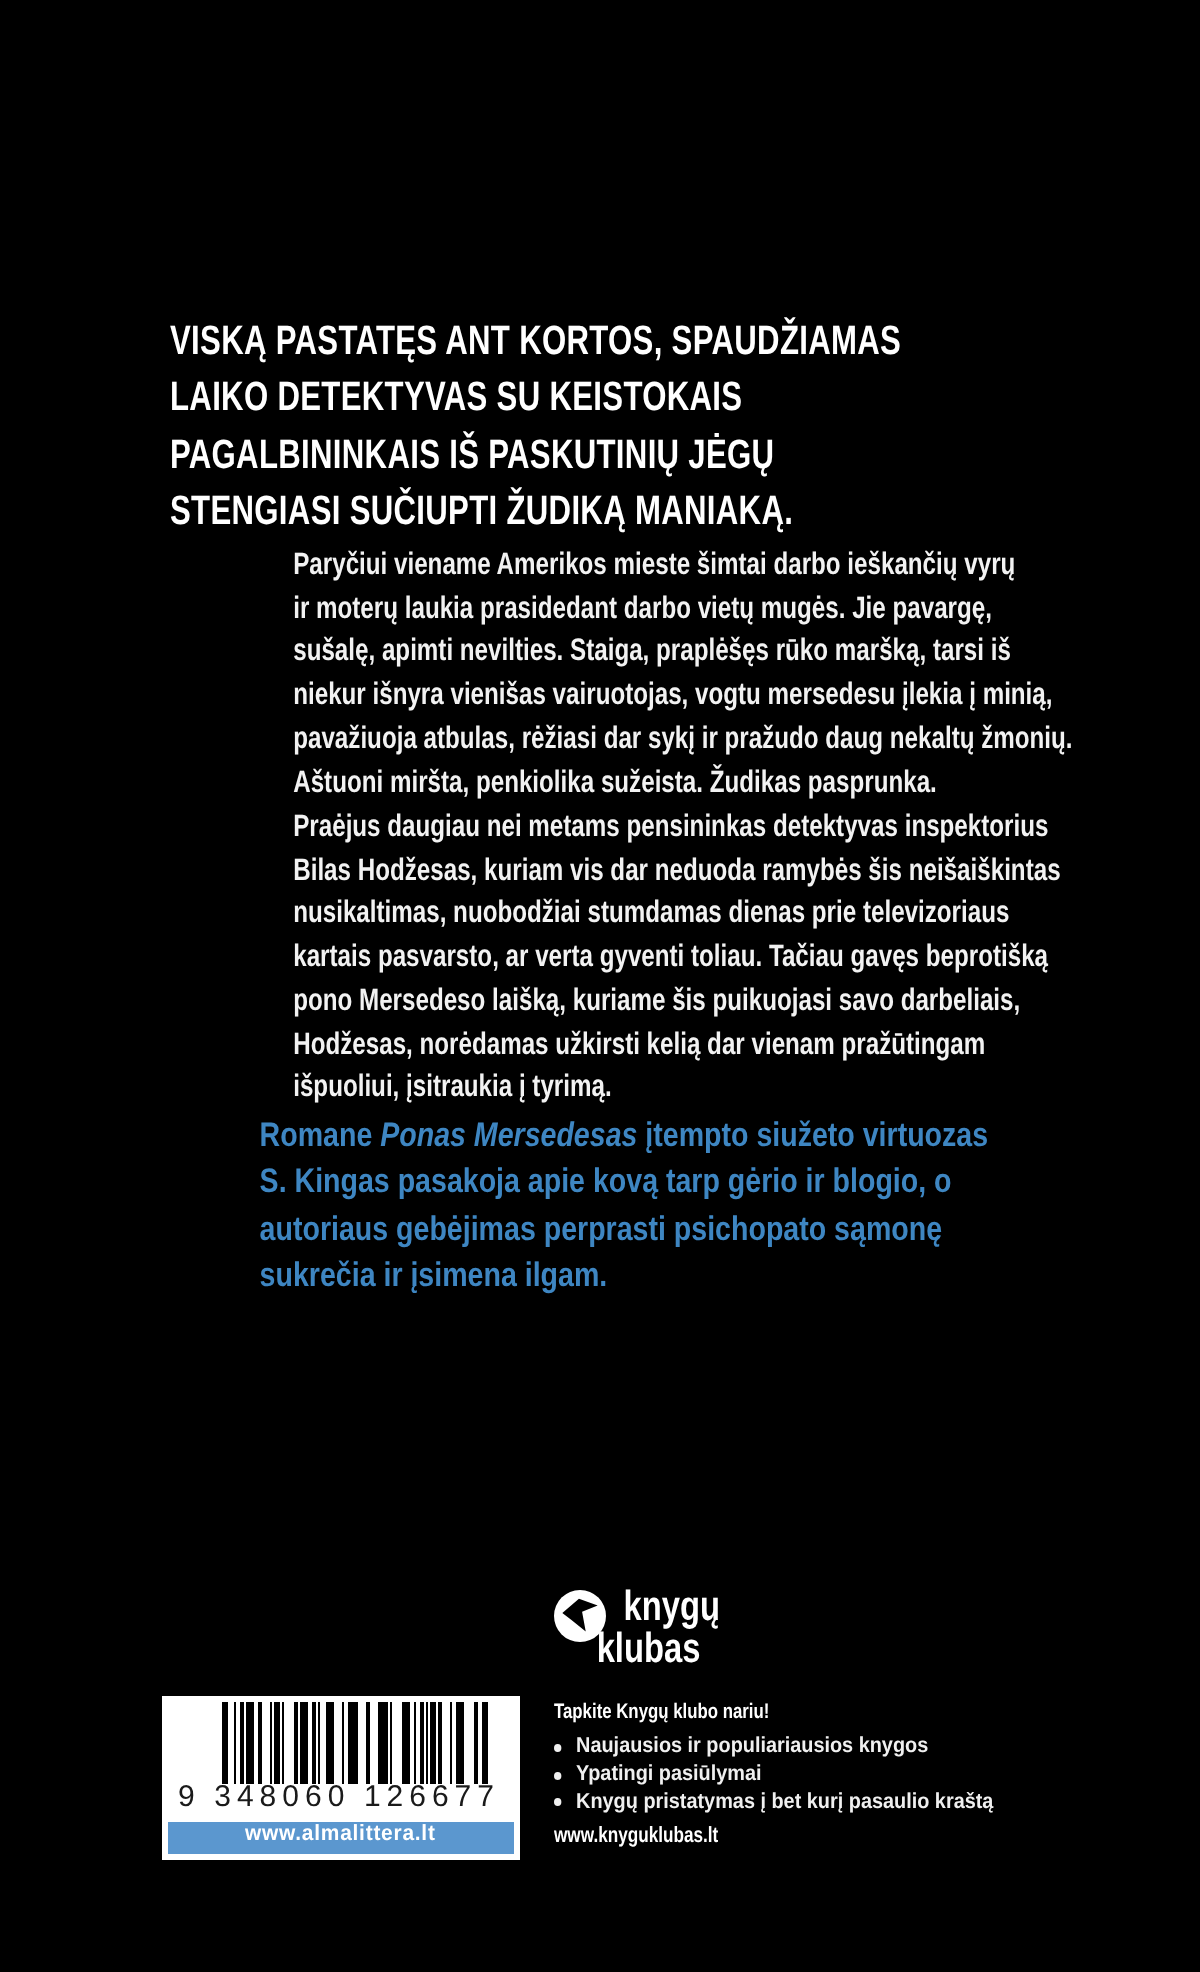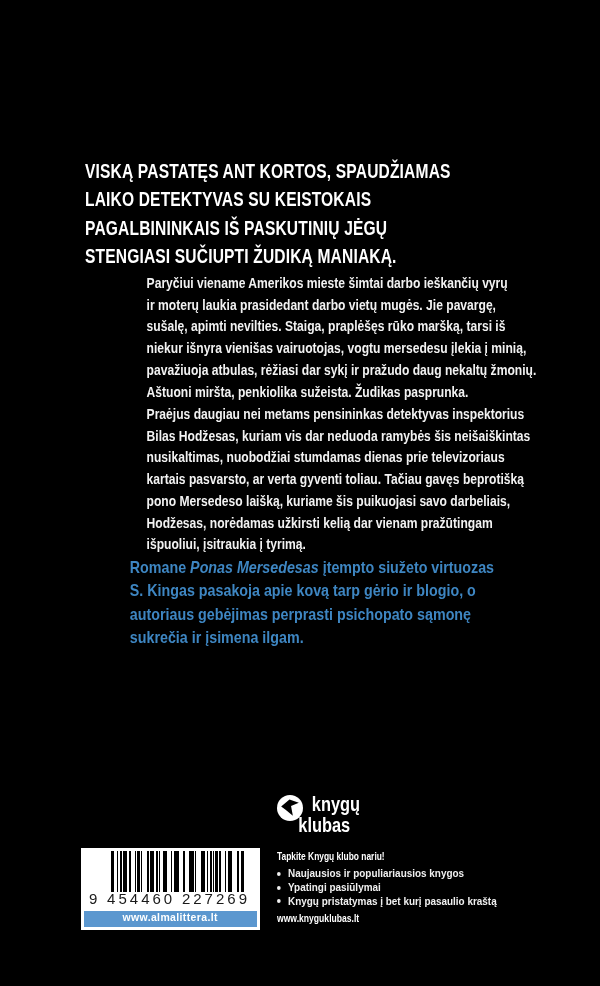--- a/index.html
+++ b/index.html
@@ -150,21 +150,21 @@
       <span>Knygų pristatymas į bet kurį pasaulio kraštą</span>
     </li>
   </ul>
 
   <div class="member-site narrow">www.knyguklubas.lt</div>
 
   <div class="barcode">
     <div class="bars"></div>
     <div class="digits">
       <span class="grp">9</span>
-      <span class="grp">454460</span>
-      <span class="grp">227269</span>
+      <span class="grp">348060</span>
+      <span class="grp">126677</span>
     </div>
     <div class="strip" style="background: rgb(91, 151, 207);">
       <span>www.almalittera.lt</span>
     </div>
   </div>
 
 </div>
 
 </body></html>

